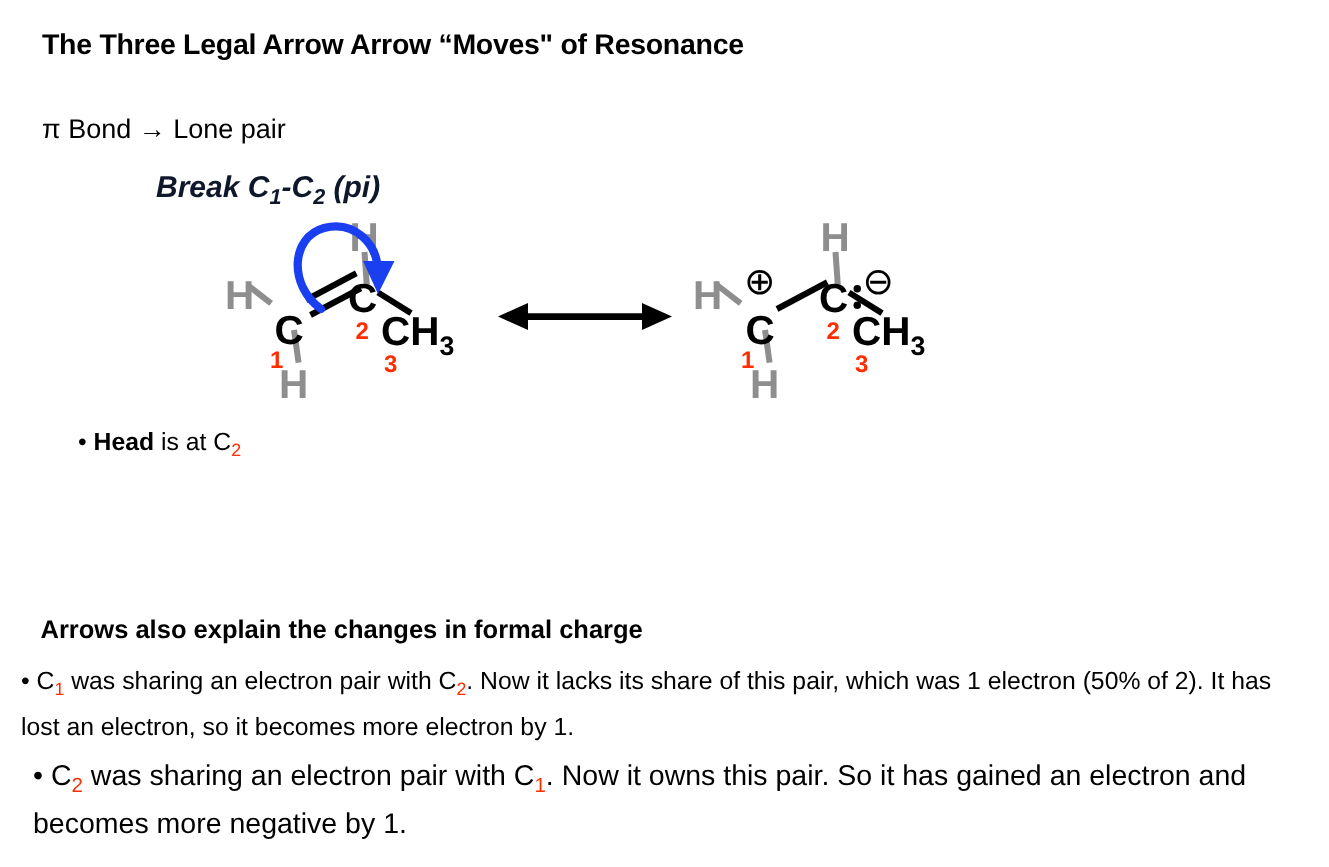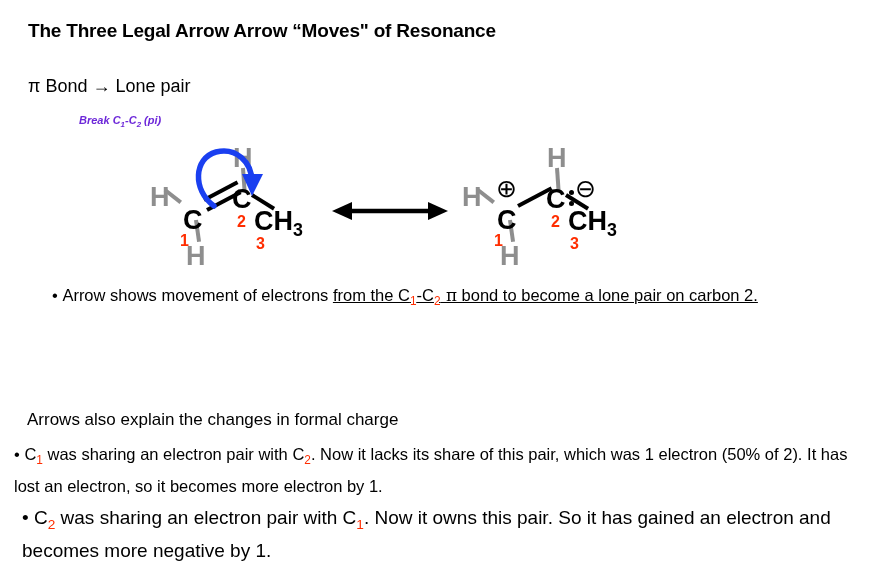--- a/index.html
+++ b/index.html
@@ -23,30 +23,30 @@
     font-size: 19px;
     font-weight: bold;
     letter-spacing: -0.2px;
   }
   #move-heading {
     left: 28px; top: 76px;
     font-size: 18px;
     font-weight: normal;
   }
   #break-label {
-    left: 79px; top: 114px;
-    font-size: 11px;
+    left: 104px; top: 114px;
+    font-size: 20px;
     font-weight: bold;
     font-style: italic;
-    color: #6d28d9;
+    color: #0f172a;
   }
   #formal-charge-heading {
     left: 27px; top: 410px;
     font-size: 17px;
-    font-weight: normal;
+    font-weight: bold;
   }
 
   
   .bullets {
     font-size: 16.5px;
     line-height: 25px;
   }
   #arrow-bullets { left: 52px; top: 283px; width: 800px; }
   #charge-para-1 { left: 14px; top: 441px; width: 860px; font-size: 16.5px; line-height: 26px; }
   #charge-para-2 { left: 22px; top: 505px; width: 840px; font-size: 19px; line-height: 26px; }
@@ -160,24 +160,24 @@
 
     <div class="num abs" style="left:54px;top:95px;">1</div>
     <div class="num abs" style="left:111px;top:76px;">2</div>
     <div class="num abs" style="left:130px;top:98px;">3</div>
   </div>
 </div>
 
 <div class="abs bullets" id="arrow-bullets">
 
 
+  <div>
+    •&nbsp;<span class="bold">Head</span><span> is at C</span><span class="sub red">2</span>
+  </div>
 
-  <div style="width:790px;">
-    •&nbsp;<span>Arrow shows movement of electrons </span><span class="uline"><span>from the C</span><span class="sub red">1</span><span>-C</span><span class="sub red">2</span><span class="pi"> π</span><span> bond to become a lone pair on carbon 2.</span></span>
-  </div>
 </div>
 
 <div class="abs" id="formal-charge-heading">Arrows also explain the changes in formal charge</div>
 
 <div class="abs" id="charge-para-1">
   •&nbsp;<span>C</span><span class="sub red">1</span><span> was </span><span class="ital">sharing</span><span> an electron pair with C</span><span class="sub red">2</span><span>. Now it </span><span class="ital">lacks</span><span> its share of this pair, which was 1 electron (50% of 2). It has lost an electron, so it becomes more </span><span class="ital">electron</span><span> by 1.</span>
 </div>
 
 <div class="abs" id="charge-para-2">
   •&nbsp;<span>C</span><span class="sub red">2</span><span> was </span><span class="ital">sharing</span><span> an electron pair with C</span><span class="sub red">1</span><span>. Now it </span><span class="ital">owns</span><span> this pair. So it has </span><span class="ital">gained</span><span> an electron and becomes more </span><span class="ital">negative</span><span> by 1.</span>

